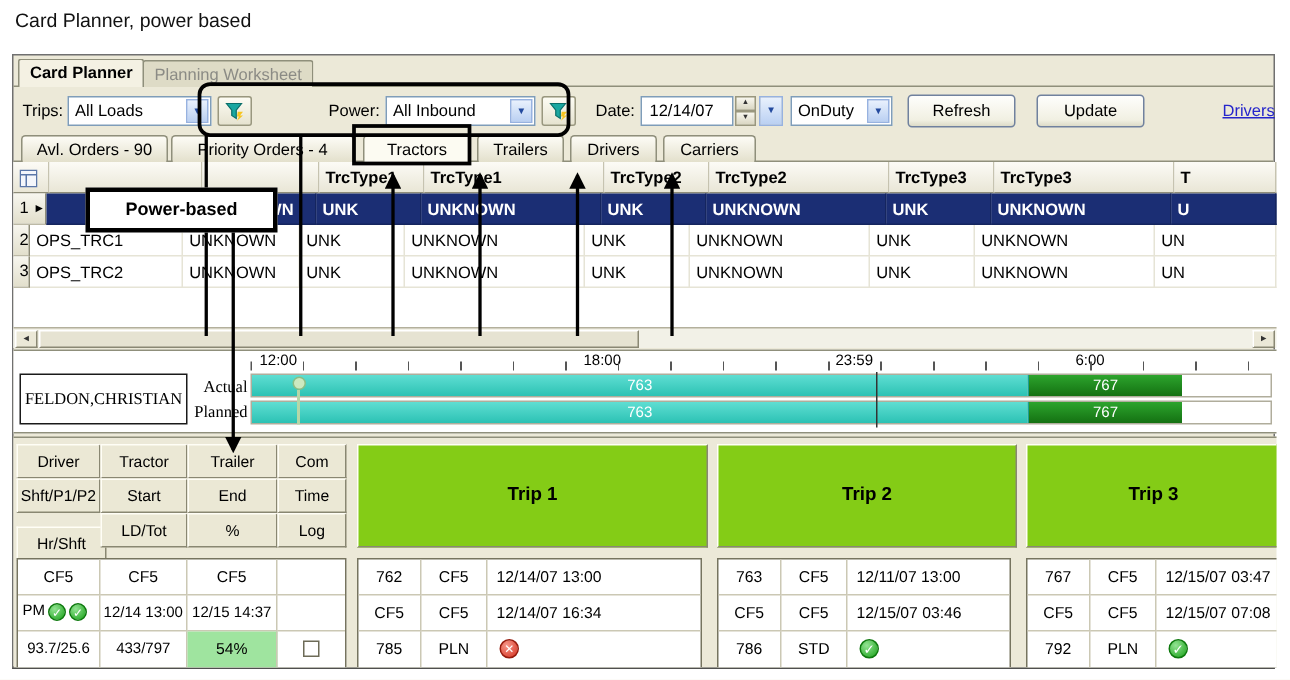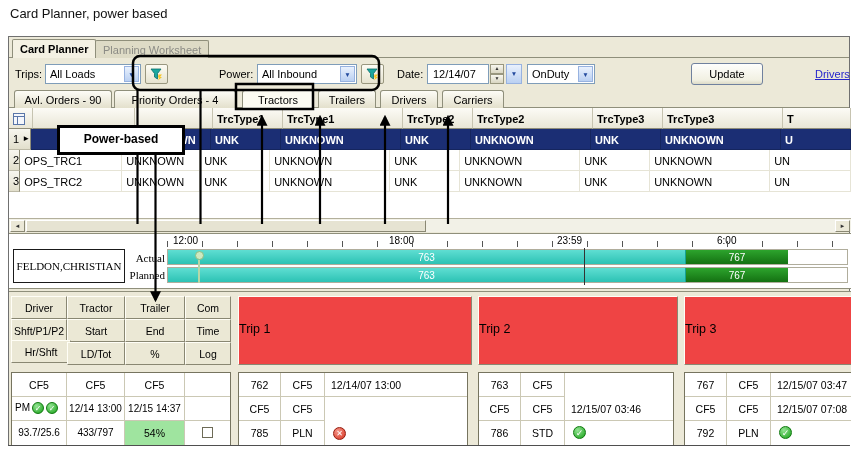--- a/index.html
+++ b/index.html
@@ -77,22 +77,22 @@
   .seg.cy{left:0;width:518px;background:linear-gradient(#5fded2,#2cc2b4);border-right:1px solid #17a193;}
   .seg.gr{left:518px;width:102px;background:linear-gradient(#2da42d,#147112);}
   #tlmark{position:absolute;left:186px;top:17px;width:9px;height:9px;border-radius:50%;background:#cde9c0;border:1px solid #8cbd84;box-sizing:border-box;}
   #tlmarkline{position:absolute;left:189px;top:26px;width:2px;height:23px;background:#b6d7a7;}
   #tlmid{position:absolute;left:575px;top:14px;width:1px;height:37px;background:#333;}
 
   
   #cardsec{left:0;top:254px;width:842px;height:154px;background:#ece9d8;border-top:1px solid #8f8f7b;box-sizing:border-box;overflow:hidden;}
   .hcell{position:absolute;height:23px;box-sizing:border-box;background:#ebe8d5;border:1px solid;
          border-color:#fffef6 #898772 #898772 #fffef6;text-align:center;font-size:10.5px;padding-top:5px;overflow:hidden;white-space:nowrap;}
-  .thead{position:absolute;top:4px;height:69px;box-sizing:border-box;background:#ef4444;border:1px solid;
-         border-color:#fffef6 #898772 #898772 #fffef6;text-align:left;font-size:12.5px;line-height:65px;}
+  .thead{position:absolute;top:4px;height:69px;box-sizing:border-box;background:#84cc16;border:1px solid;
+         border-color:#fffef6 #898772 #898772 #fffef6;text-align:center;font-size:12.5px;line-height:65px;font-weight:bold;}
   .dcard{position:absolute;top:80px;height:74px;background:#fff;border:1px solid #76745f;box-sizing:border-box;}
   .drow{display:flex;height:24px;box-sizing:border-box;}
   .cc{box-sizing:border-box;height:24px;border-right:1px solid #cbc8b4;border-bottom:1px solid #cbc8b4;
       padding-top:6px;text-align:center;font-size:10.5px;white-space:nowrap;overflow:hidden;}
   .drow:last-child .cc{border-bottom:none;}
   .cc.last{border-right:none;}
   .dw1{width:55px;}.dw2{width:58px;}.dw3{width:60px;}.dw4{flex:1;}
   .tw1{width:42px;}.tw2{width:44px;}.twd{flex:1;text-align:left;padding-left:6px;}
   .pct{background:#9fe49f;}
   .pmcell{display:flex;gap:2px;padding:5px 0 0 3px;text-align:left;font-size:10px;align-items:flex-start;}
@@ -154,20 +154,21 @@
         <div class="spinb">▲</div>
         <div class="spinb">▼</div>
       </div>
       <div class="abs" id="ddd">▼</div>
 
       <div class="combo" style="left:518px;width:68px;text-decoration:underline;">
         <span class="cval">OnDuty</span>
         <span class="dd">▼</span>
       </div>
 
+      <div class="btn" style="left:596px;width:72px;">Refresh</div>
       <div class="btn" style="left:682px;width:72px;">Update</div>
       <span class="abs" id="drivers">Drivers</span>
     </div>
 
     <div class="abs" id="tabstrip">
       <div class="gtab" style="left:5px;width:98px;">Avl. Orders - 90</div>
       <div class="gtab" style="left:105px;width:122px;">Priority Orders - 4</div>
       <div class="gtab active" style="left:233px;width:72px;">Tractors</div>
       <div class="gtab" style="left:309px;width:58px;">Trailers</div>
       <div class="gtab" style="left:371px;width:58px;">Drivers</div>
@@ -273,21 +274,21 @@
     <div class="abs" id="cardsec">
 
       <div class="hcell" style="left:2px;top:4px;width:56px;">Driver</div>
       <div class="hcell" style="left:58px;top:4px;width:58px;">Tractor</div>
       <div class="hcell" style="left:116px;top:4px;width:60px;">Trailer</div>
       <div class="hcell" style="left:176px;top:4px;width:46px;">Com</div>
       <div class="hcell" style="left:2px;top:27px;width:56px;">Shft/P1/P2</div>
       <div class="hcell" style="left:58px;top:27px;width:58px;">Start</div>
       <div class="hcell" style="left:116px;top:27px;width:60px;">End</div>
       <div class="hcell" style="left:176px;top:27px;width:46px;">Time</div>
-      <div class="hcell" style="left:2px;top:48px;width:60px;">Hr/Shft</div>
+      <div class="hcell" style="left:2px;top:59px;width:60px;">Hr/Shft</div>
       <div class="hcell" style="left:58px;top:50px;width:58px;">LD/Tot</div>
       <div class="hcell" style="left:116px;top:50px;width:60px;">%</div>
       <div class="hcell" style="left:176px;top:50px;width:46px;">Log</div>
 
       <div class="thead" style="left:229px;width:234px;">Trip 1</div>
       <div class="thead" style="left:469px;width:200px;">Trip 2</div>
       <div class="thead" style="left:675px;width:170px;">Trip 3</div>
 
       <div class="dcard" style="left:2px;width:220px;">
         <div class="drow">
@@ -318,34 +319,36 @@
 
       <div class="dcard" style="left:229px;width:230px;">
         <div class="drow">
           <div class="cc tw1">762</div>
           <div class="cc tw2">CF5</div>
           <div class="cc twd last">12/14/07 13:00</div>
         </div>
         <div class="drow">
           <div class="cc tw1">CF5</div>
           <div class="cc tw2">CF5</div>
+          <div class="cc twd last">12/14/07 16:34</div>
         </div>
         <div class="drow">
           <div class="cc tw1">785</div>
           <div class="cc tw2">PLN</div>
           <div class="cc twd last statcell">
             <span class="err">✕</span>
           </div>
         </div>
       </div>
 
       <div class="dcard" style="left:469px;width:196px;">
         <div class="drow">
           <div class="cc tw1">763</div>
           <div class="cc tw2">CF5</div>
+          <div class="cc twd last">12/11/07 13:00</div>
         </div>
         <div class="drow">
           <div class="cc tw1">CF5</div>
           <div class="cc tw2">CF5</div>
           <div class="cc twd last">12/15/07 03:46</div>
         </div>
         <div class="drow">
           <div class="cc tw1">786</div>
           <div class="cc tw2">STD</div>
           <div class="cc twd last statcell">

